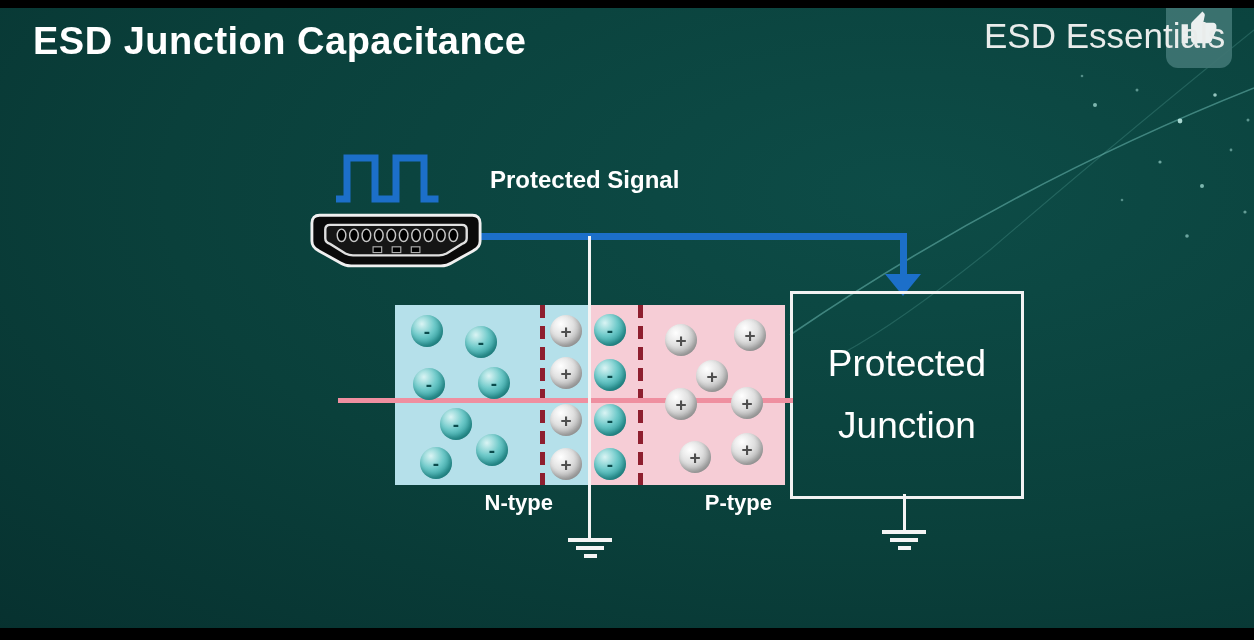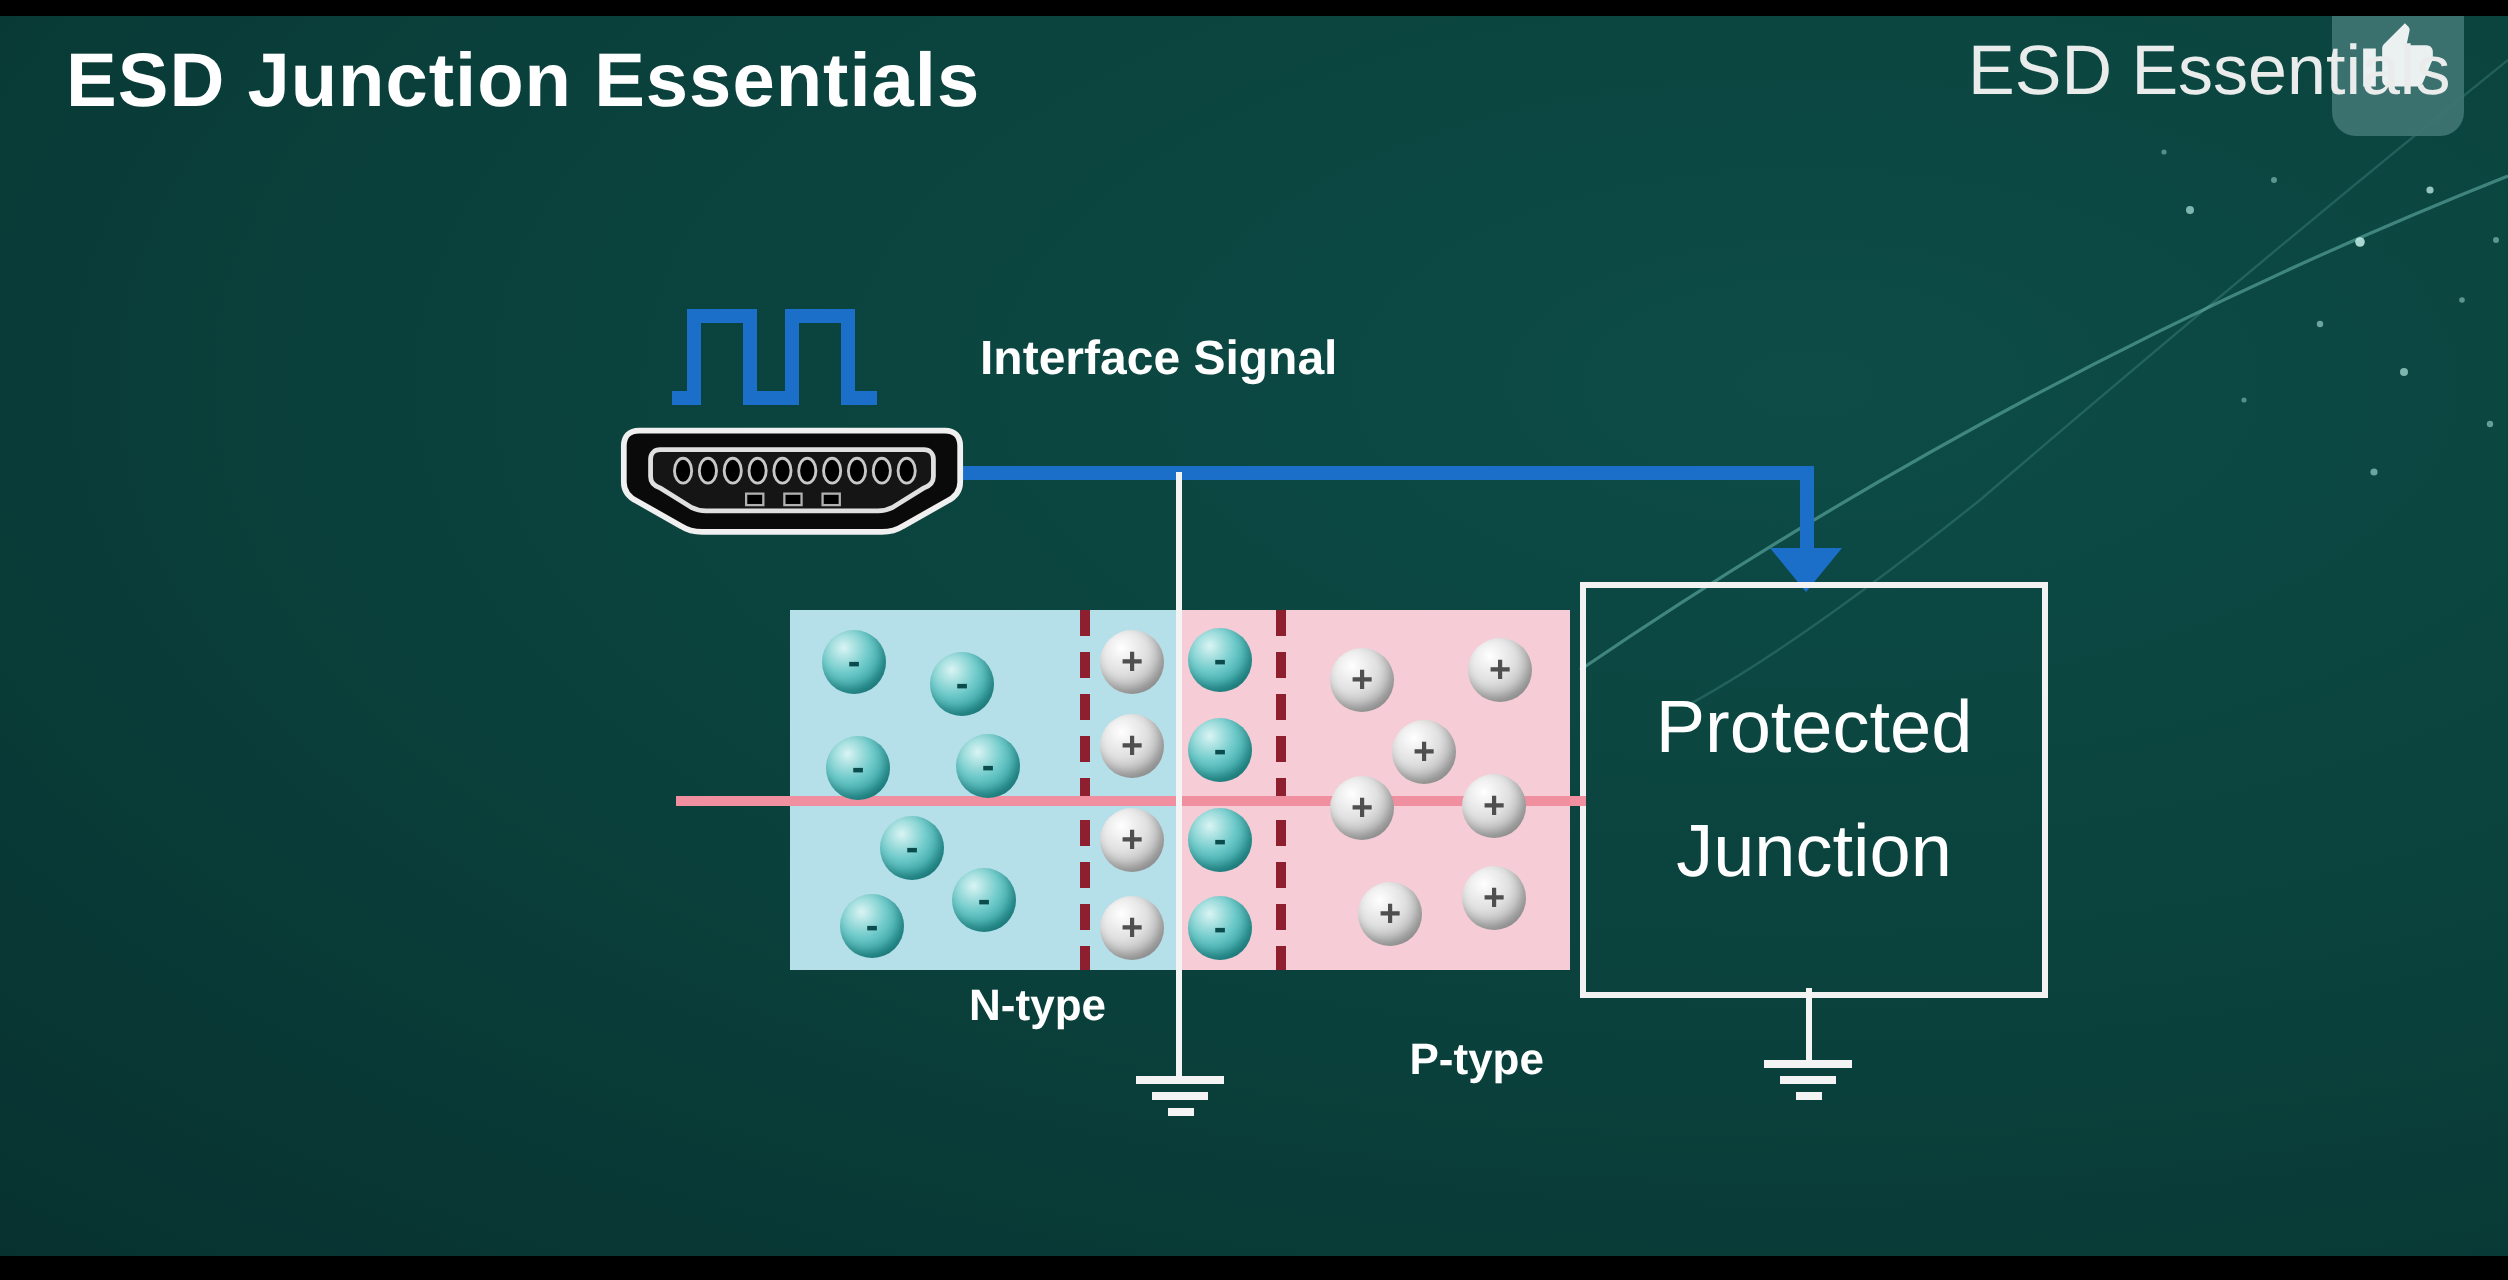--- a/index.html
+++ b/index.html
@@ -50,21 +50,21 @@
     display:flex;align-items:center;justify-content:center;
     font-size:19px;font-weight:700;line-height:1;}
   .ball.teal{background:radial-gradient(circle at 34% 28%, #daf4f4, #6fcaca 40%, #33a2a2 72%, #1f8081);
     color:#0b4b4c;box-shadow:inset -2px -3px 5px rgba(0,60,60,.35);}
   .ball.gray{background:radial-gradient(circle at 34% 28%, #ffffff, #e0e0e0 40%, #b8b8b8 72%, #9a9a9a);
     color:#4f4f4f;box-shadow:inset -2px -3px 5px rgba(60,60,60,.3);}
 
   .type-label{position:absolute;top:490px;width:150px;text-align:right;color:#ffffff;
     font-size:22px;font-weight:700;z-index:5;}
   #n-label{left:403px;}
-  #p-label{left:622px;margin-top:27px;}
+  #p-label{left:622px;}
 
   
   #protected-box{position:absolute;left:790px;top:291px;width:228px;height:202px;border:3px solid #f2f2f2;
     z-index:2;display:flex;flex-direction:column;align-items:center;justify-content:center;gap:16px;}
   .protected-text{color:#ffffff;font-size:37px;font-weight:400;line-height:1.25;}
 </style>
 </head>
 <body>
 
 <div id="stage">
@@ -82,32 +82,32 @@
     <circle cx="1245" cy="212" r="1.6" fill="#aee5dd" opacity="0.55"></circle>
     <circle cx="1122" cy="200" r="1.3" fill="#aee5dd" opacity="0.45"></circle>
     <circle cx="1187" cy="236" r="1.8" fill="#aee5dd" opacity="0.6"></circle>
     <circle cx="1248" cy="120" r="1.5" fill="#aee5dd" opacity="0.5"></circle>
     <circle cx="1082" cy="76" r="1.3" fill="#aee5dd" opacity="0.45"></circle>
   </svg>
 
   <div class="letterbox" id="bar-top"></div>
   <div class="letterbox" id="bar-bottom"></div>
 
-  <div id="page-title">ESD Junction Essentials</div>
+  <div id="page-title">ESD Junction Capacitance</div>
   <div id="brand">ESD Essentials</div>
   <div id="like-badge">
     <svg width="38" height="38" viewBox="0 0 24 24">
       <path fill="#ffffff" d="M1 21h4V9H1v12zm22-11c0-1.1-.9-2-2-2h-6.31l.95-4.57.03-.32c0-.41-.17-.79-.44-1.06L14.17 1 7.59 7.59C7.22 7.95 7 8.45 7 9v10c0 1.1.9 2 2 2h9c.83 0 1.54-.5 1.84-1.22l3.02-7.05c.09-.23.14-.47.14-.73v-2z"></path>
     </svg>
   </div>
 
   <svg id="square-wave" width="128" height="54" viewBox="0 0 128 54">
     <polyline points="3,49 11,49 11,8 39,8 39,49 60,49 60,8 88,8 88,49 99,49" fill="none" stroke="#1c6fc9" stroke-width="7" stroke-linecap="square"></polyline>
   </svg>
-  <div id="signal-label">Interface Signal</div>
+  <div id="signal-label">Protected Signal</div>
 
   <svg id="hdmi" width="172" height="66" viewBox="0 0 180 64">
     <path d="M10 3 H170 C175 3 178 6 178 11 V30 C178 35 175 38 171 40 L148 53 C145 55 141 56 137 56 H43 C39 56 35 55 32 53 L9 40 C5 38 2 35 2 30 V11 C2 6 5 3 10 3 Z" fill="#0a0a0a" stroke="#f0f0f0" stroke-width="3"></path>
     <path d="M21 13 H159 C162 13 164 15 164 18 V27 C164 30 162 32 159 33 L143 43 C141 44 138 45 135 45 H45 C42 45 39 44 37 43 L21 33 C18 32 16 30 16 27 V18 C16 15 18 13 21 13 Z" fill="#151515" stroke="#e0e0e0" stroke-width="2.5"></path>
     <g fill="#000" stroke="#c8c8c8" stroke-width="1.5">
       <ellipse cx="33" cy="24" rx="4.5" ry="6.5"></ellipse>
         <ellipse cx="46" cy="24" rx="4.5" ry="6.5"></ellipse>
       <ellipse cx="59" cy="24" rx="4.5" ry="6.5"></ellipse>
         <ellipse cx="72" cy="24" rx="4.5" ry="6.5"></ellipse>
       <ellipse cx="85" cy="24" rx="4.5" ry="6.5"></ellipse>

